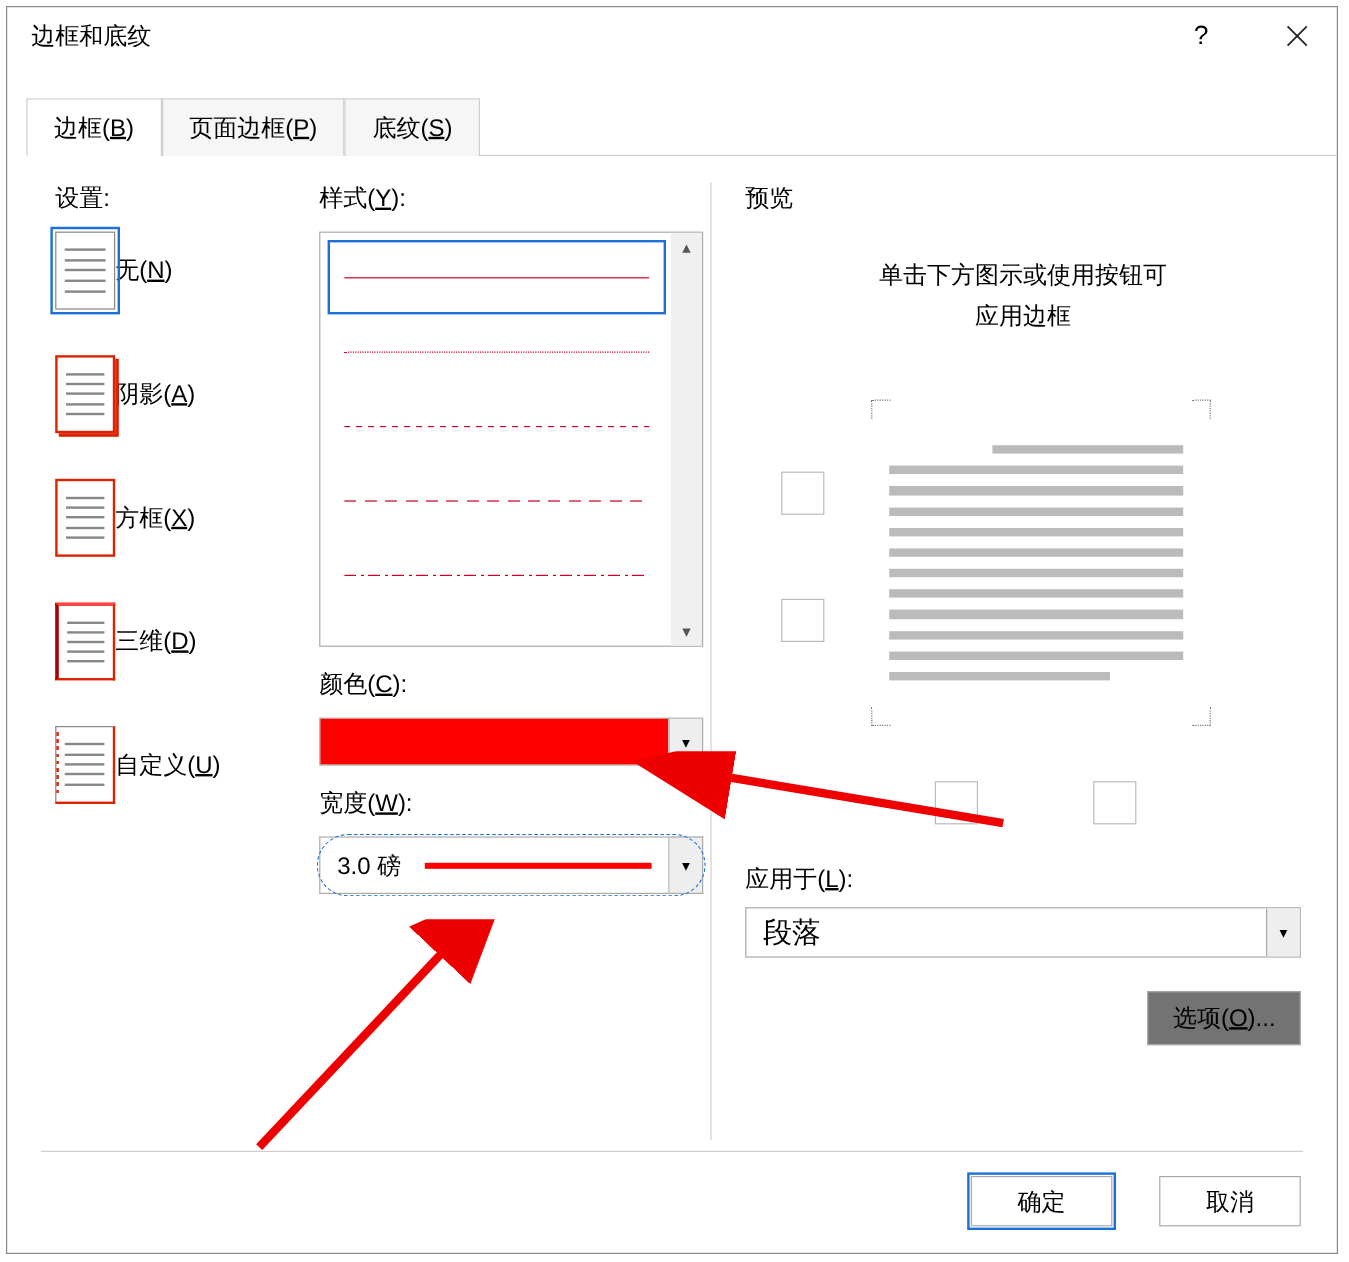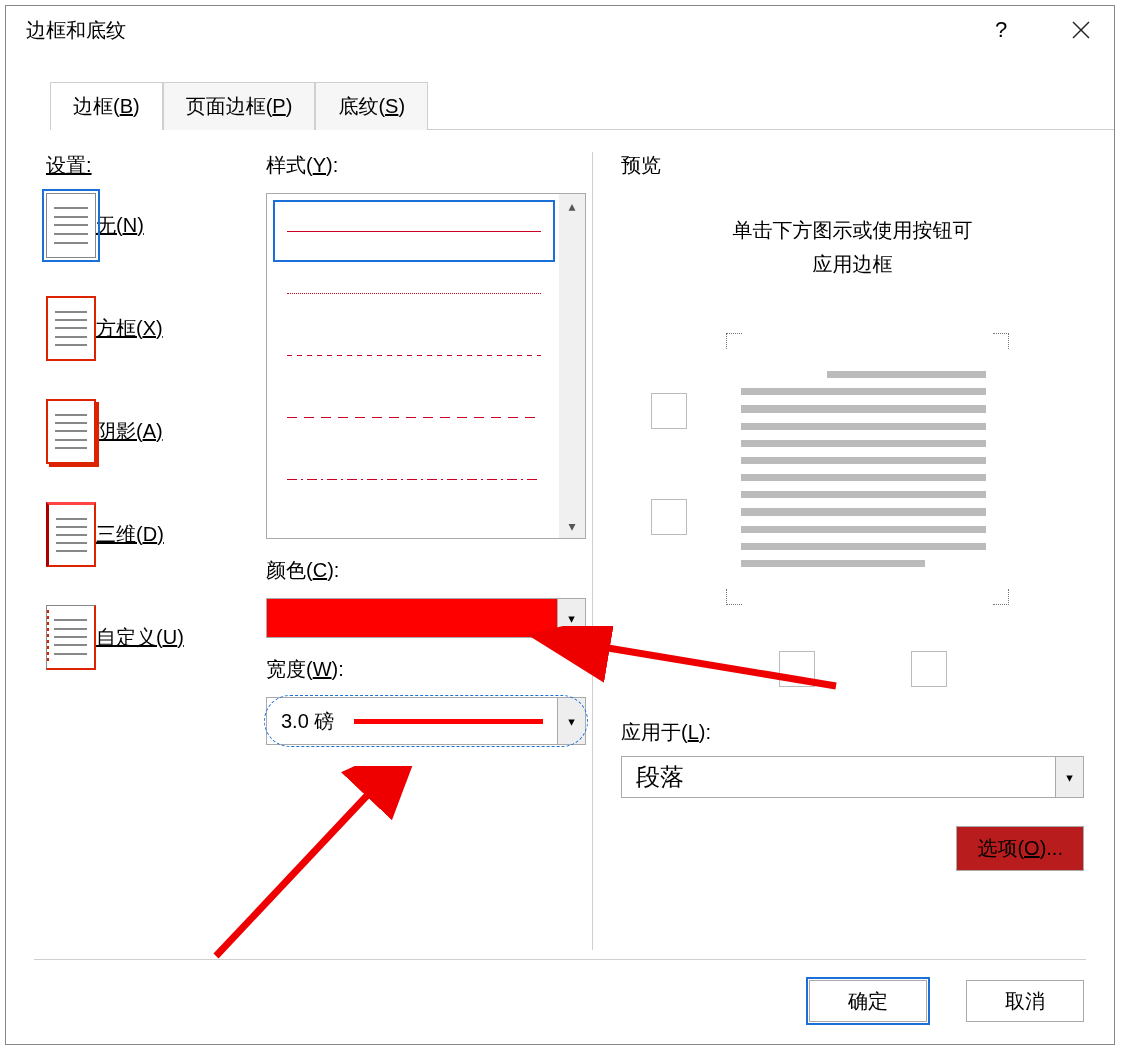--- a/index.html
+++ b/index.html
@@ -3,29 +3,29 @@
   <meta charset="utf-8">
   <style>
     * { margin: 0; padding: 0; box-sizing: border-box; font-family: "Microsoft YaHei", sans-serif; }
     body { background: #fff; width: 1124px; height: 1052px; position: relative; overflow: hidden; }
     .dialog { width: 1110px; height: 1040px; border: 1px solid #888; background: #fff; margin: 5px; position: relative; }
     .titlebar { height: 48px; display: flex; align-items: center; padding: 0 10px 0 20px; }
     .title-text { font-size: 20px; }
     .title-right { margin-left: auto; display: flex; align-items: center; gap: 34px; }
     .help-btn, .close-btn { font-size: 22px; width: 46px; height: 40px; display: flex; align-items: center; justify-content: center; cursor: default; }
     .close-btn svg { width: 20px; height: 20px; }
-    .tabs { height: 48px; display: flex; margin: 28px 0 0 44px; }
+    .tabs { height: 48px; display: flex; margin: 28px 0 0 16px; }
     .tab { border: 1px solid #cfcfcf; padding: 10px 22px; font-size: 20px; background: #fff; cursor: default; display: flex; align-items: center; border-bottom: none; }
     .tab.active { background: #fff; position: relative; z-index: 2; }
     .tab:not(.active) { background: #f6f6f6; }
     .tab-sep { border-bottom: 1px solid #cfcfcf; flex: 1; height: 48px; }
     .tab u { text-decoration: underline; }
     .content { display: flex; padding: 22px 30px 0 40px; height: 820px; }
     .col { display: flex; flex-direction: column; }
-    .col1 { width: 220px; text-decoration: underline; }
+    .col1 { width: 220px; }
     .col2 { width: 320px; }
     .col3 { flex: 1; border-left: 1px solid #cfcfcf; padding-left: 28px; margin-left: 6px; }
     .section-label { font-size: 20px; margin-bottom: 14px; }
     .setting-item { display: flex; align-items: center; margin-bottom: 38px; }
     .setting-icon { width: 50px; height: 65px; border: 1px solid #888; background: #fff; display: flex; flex-direction: column; justify-content: space-around; padding: 10px 7px; position: relative; }
     .setting-icon.selected { outline: 2px solid #1a6fd8; outline-offset: 2px; }
     .icon-line { height: 2px; background: #888; }
     .fangkuang { border: 2px solid #d20; }
     .yinying { border: 2px solid #d20; box-shadow: 3px 3px 0 #d20; }
     .sanwei { border: 2px solid #d20; border-left: 3px solid #a00; border-top: 3px solid #f44; }
@@ -63,21 +63,21 @@
     .side-btn { position: absolute; width: 36px; height: 36px; border: 1px solid #bbb; background: #fff; }
     .side-btn.left1 { left: 30px; top: 62px; }
     .side-btn.left2 { left: 30px; top: 168px; }
     .side-btn.bot1 { left: 158px; top: 320px; }
     .side-btn.bot2 { left: 290px; top: 320px; }
     .apply-label { font-size: 20px; margin-bottom: 10px; }
     .apply-row { display: flex; height: 42px; border: 1px solid #aaa; align-items: center; }
     .apply-text { flex: 1; padding: 0 14px; font-size: 24px; }
     .apply-drop { width: 28px; border-left: 1px solid #aaa; height: 100%; display: flex; align-items: center; justify-content: center; background: #eee; font-size: 13px; }
     .options-row { margin-top: 28px; display: flex; justify-content: flex-end; }
-    .options-btn { border: 1px solid #aaa; padding: 8px 20px; font-size: 20px; background: #b91c1c; }
+    .options-btn { border: 1px solid #aaa; padding: 8px 20px; font-size: 20px; background: #737373; }
     .dialog-buttons { position: absolute; bottom: 22px; right: 30px; display: flex; gap: 39px; }
     .dlg-btn { width: 118px; height: 42px; border: 1px solid #aaa; background: #fff; font-size: 20px; display: flex; align-items: center; justify-content: center; }
     .dlg-btn.primary { outline: 2px solid #1a6fd8; outline-offset: 1px; }
     .divider-bottom { position: absolute; left: 28px; right: 28px; bottom: 84px; height: 1px; background: #cfcfcf; }
     .arrow-annot { position: absolute; pointer-events: none; }
   </style>
 </head>
 <body>
 
 <div class="dialog">
@@ -114,38 +114,38 @@
         <div class="setting-icon selected">
           <div class="icon-line"></div>
             <div class="icon-line"></div>
             <div class="icon-line"></div>
             <div class="icon-line"></div>
             <div class="icon-line"></div>
         </div>
         <span class="setting-label">无(<u>N</u>)</span>
       </div>
       <div class="setting-item">
+        <div class="setting-icon yinying">
+          <div class="icon-line"></div>
+            <div class="icon-line"></div>
+            <div class="icon-line"></div>
+            <div class="icon-line"></div>
+            <div class="icon-line"></div>
+        </div>
+        <span class="setting-label">阴影(<u>A</u>)</span>
+      </div>
+      <div class="setting-item">
         <div class="setting-icon fangkuang">
           <div class="icon-line"></div>
             <div class="icon-line"></div>
             <div class="icon-line"></div>
             <div class="icon-line"></div>
             <div class="icon-line"></div>
         </div>
         <span class="setting-label">方框(<u>X</u>)</span>
-      </div>
-      <div class="setting-item">
-        <div class="setting-icon yinying">
-          <div class="icon-line"></div>
-            <div class="icon-line"></div>
-            <div class="icon-line"></div>
-            <div class="icon-line"></div>
-            <div class="icon-line"></div>
-        </div>
-        <span class="setting-label">阴影(<u>A</u>)</span>
       </div>
       <div class="setting-item">
         <div class="setting-icon sanwei">
           <div class="icon-line"></div>
             <div class="icon-line"></div>
             <div class="icon-line"></div>
             <div class="icon-line"></div>
             <div class="icon-line"></div>
         </div>
         <span class="setting-label">三维(<u>D</u>)</span>

